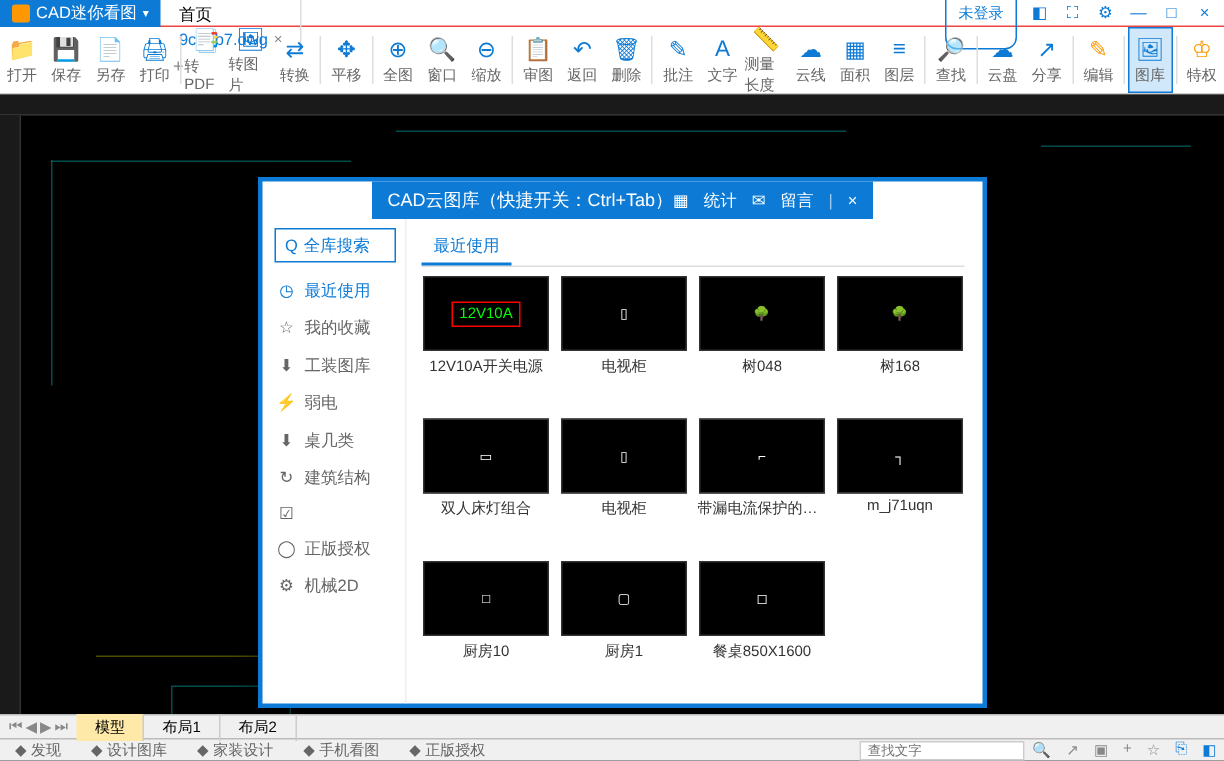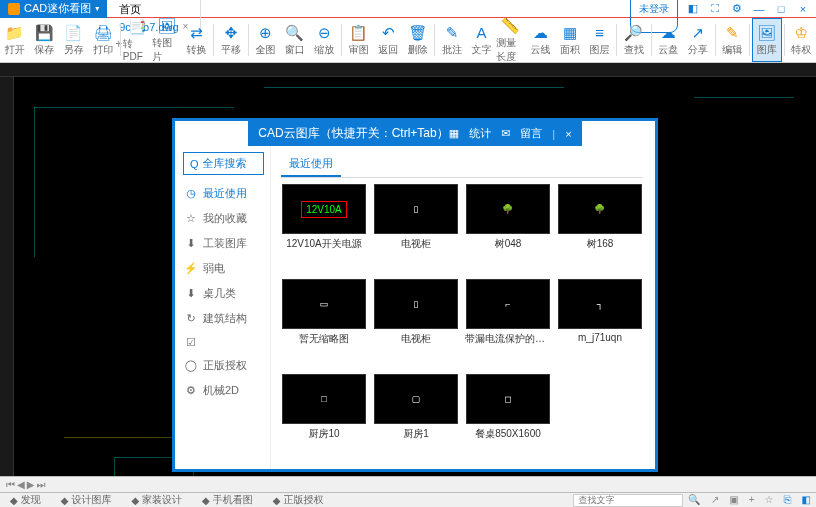--- a/index.html
+++ b/index.html
@@ -297,21 +297,21 @@
             <div class="card">
               <div class="thumb">
                 <span style="">🌳</span>
               </div>
               <div class="card-label">树168</div>
             </div>
             <div class="card">
               <div class="thumb">
                 <span style="">▭</span>
               </div>
-              <div class="card-label">暂无缩略图</div>
+              <div class="card-label">双人床灯组合</div>
             </div>
             <div class="card">
               <div class="thumb">
                 <span style="">▯</span>
               </div>
               <div class="card-label">电视柜</div>
             </div>
             <div class="card">
               <div class="thumb">
                 <span style="">⌐</span>
@@ -348,20 +348,25 @@
   </div>
 </div>
 
 <div class="tab-bar">
   <div class="tb-nav">
     <span>⏮</span>
     <span>◀</span>
     <span>▶</span>
     <span>⏭</span>
   </div>
+  <div id="btabs" style="display:flex">
+      <div class="btab active">模型</div>
+      <div class="btab">布局1</div>
+      <div class="btab">布局2</div>
+    </div>
 </div>
 
 <div class="status">
   <div id="s-items" style="display:flex">
       <div class="s-item">
         <span>◆</span>
         <span>发现</span>
       </div>
       <div class="s-item">
         <span>◆</span>

